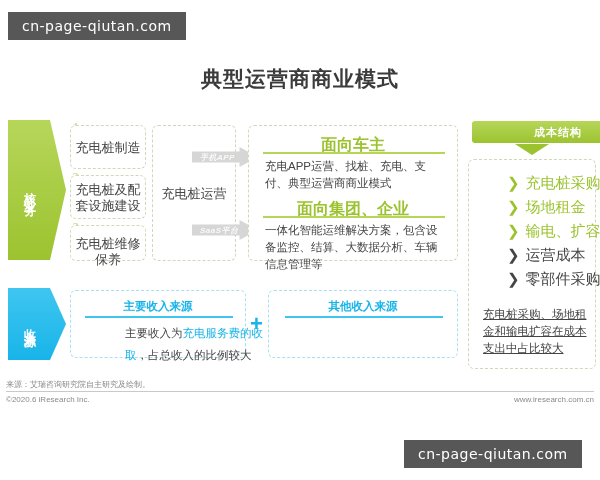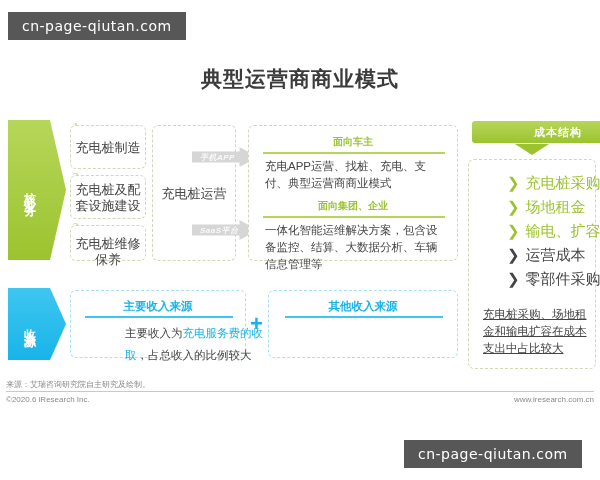--- a/index.html
+++ b/index.html
@@ -117,21 +117,21 @@
     font-size:8px;color:#ffffff;font-weight:bold;
     padding-left:8px;letter-spacing:0.5px;
     font-style:italic;
     opacity:.85;
   }
 
   
   .ctr-head{
     position:absolute;left:0;width:100%;
     text-align:center;
-    font-size:10px;font-weight:bold;color:#9cc32f;
+    font-size:16px;font-weight:bold;color:#9cc32f;
   }
   .ctr-rule{
     position:absolute;height:2px;background:#b6d65a;
   }
   .ctr-body{
     position:absolute;
     font-size:11.5px;color:#454545;line-height:17px;
     text-align:left;
   }
 

